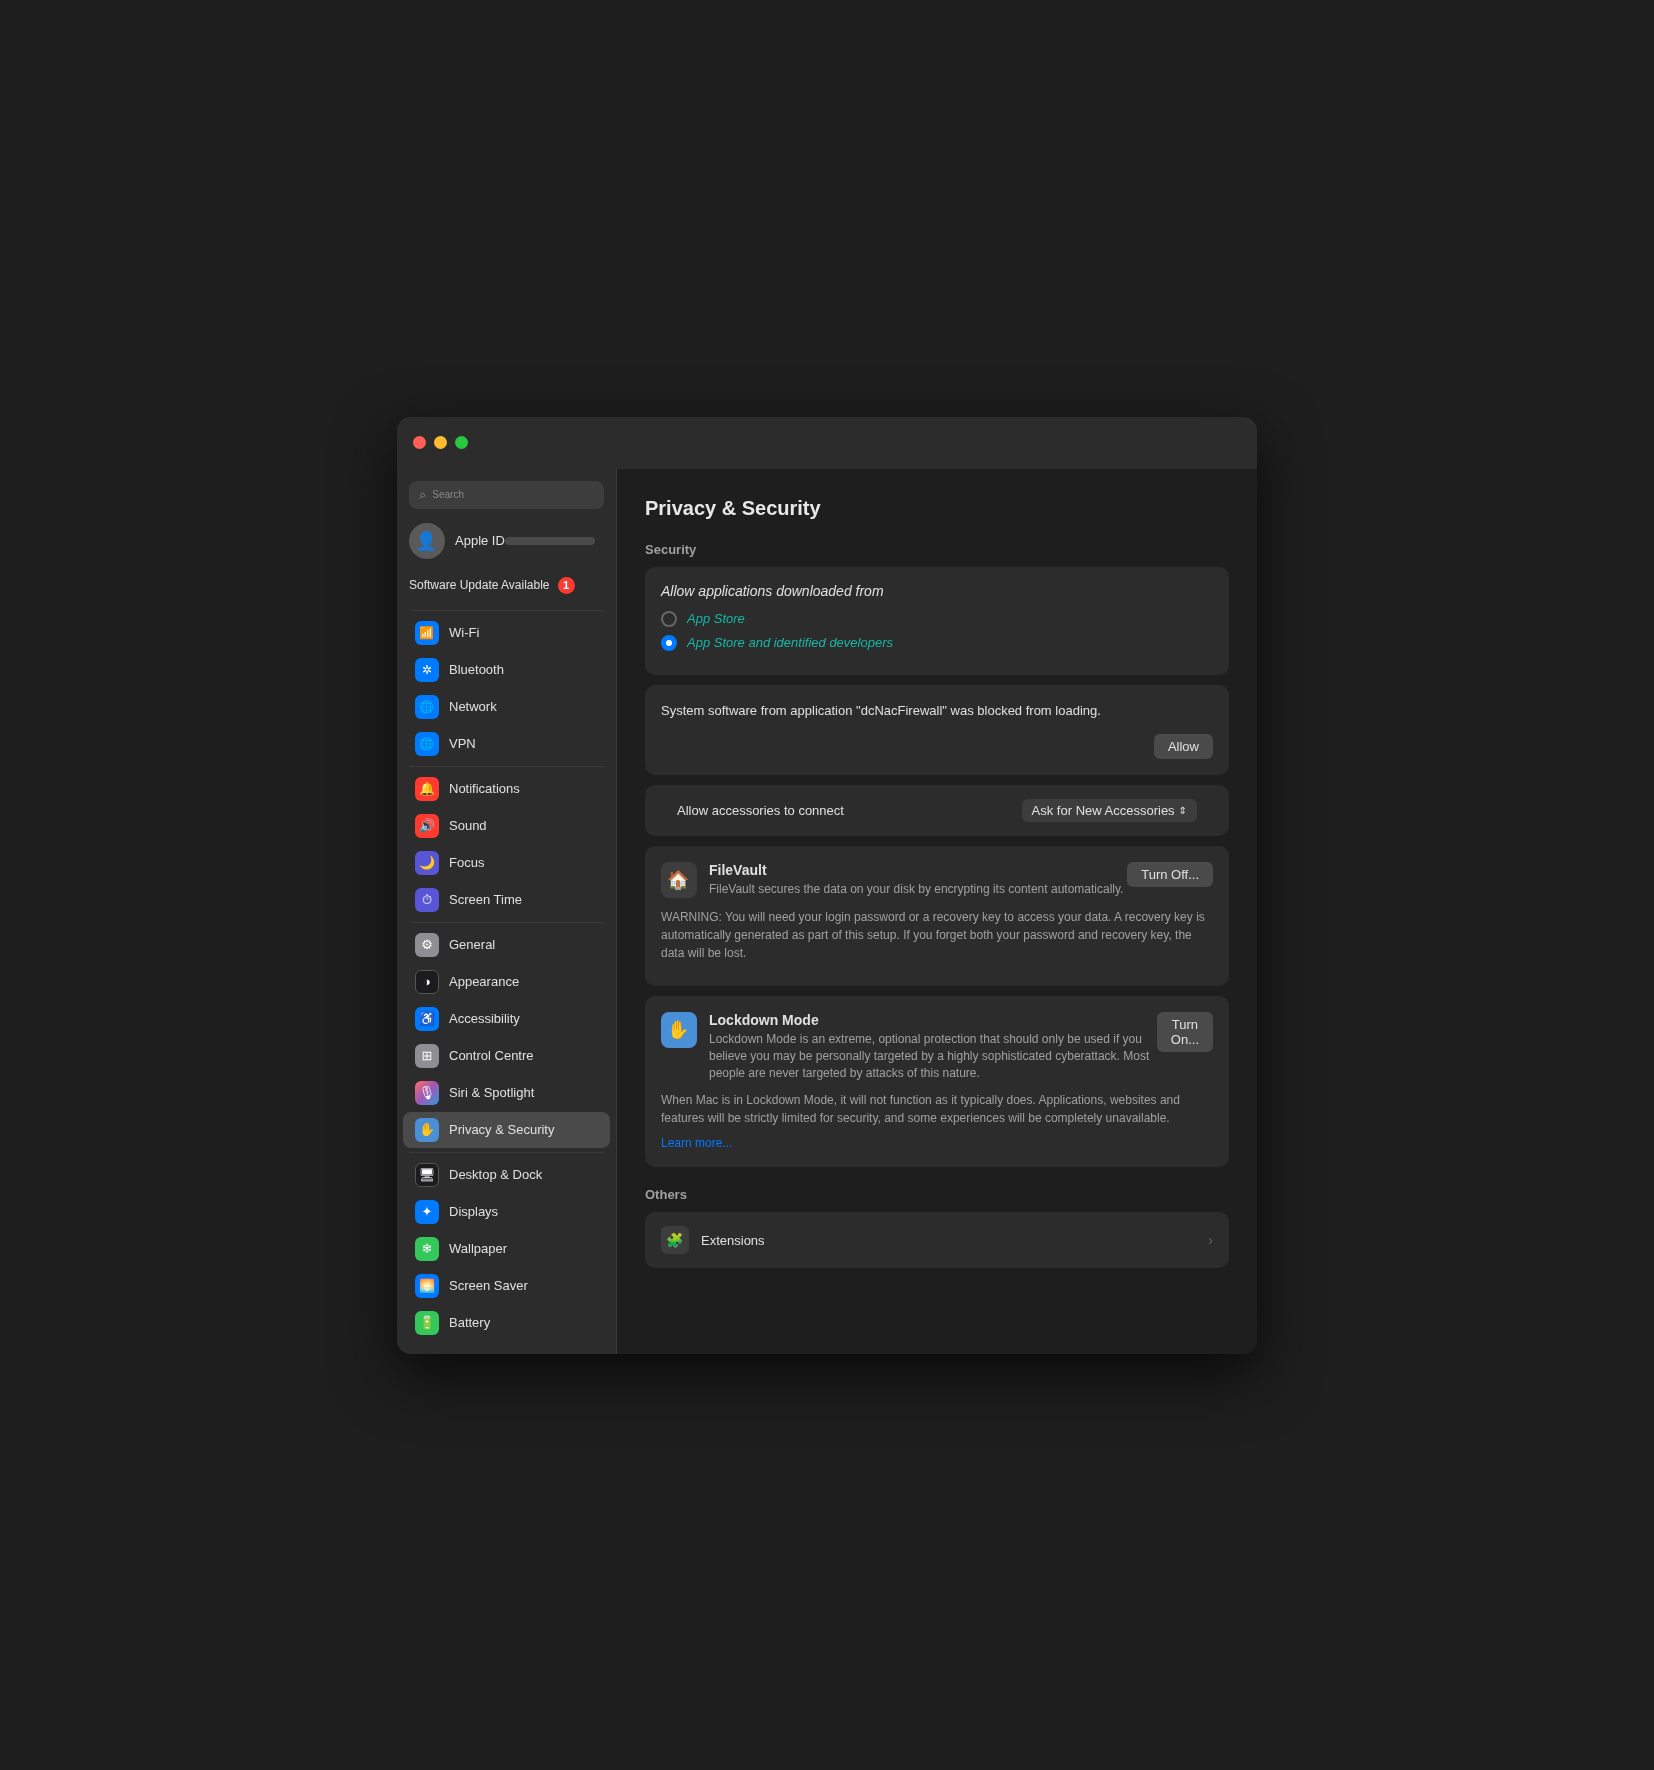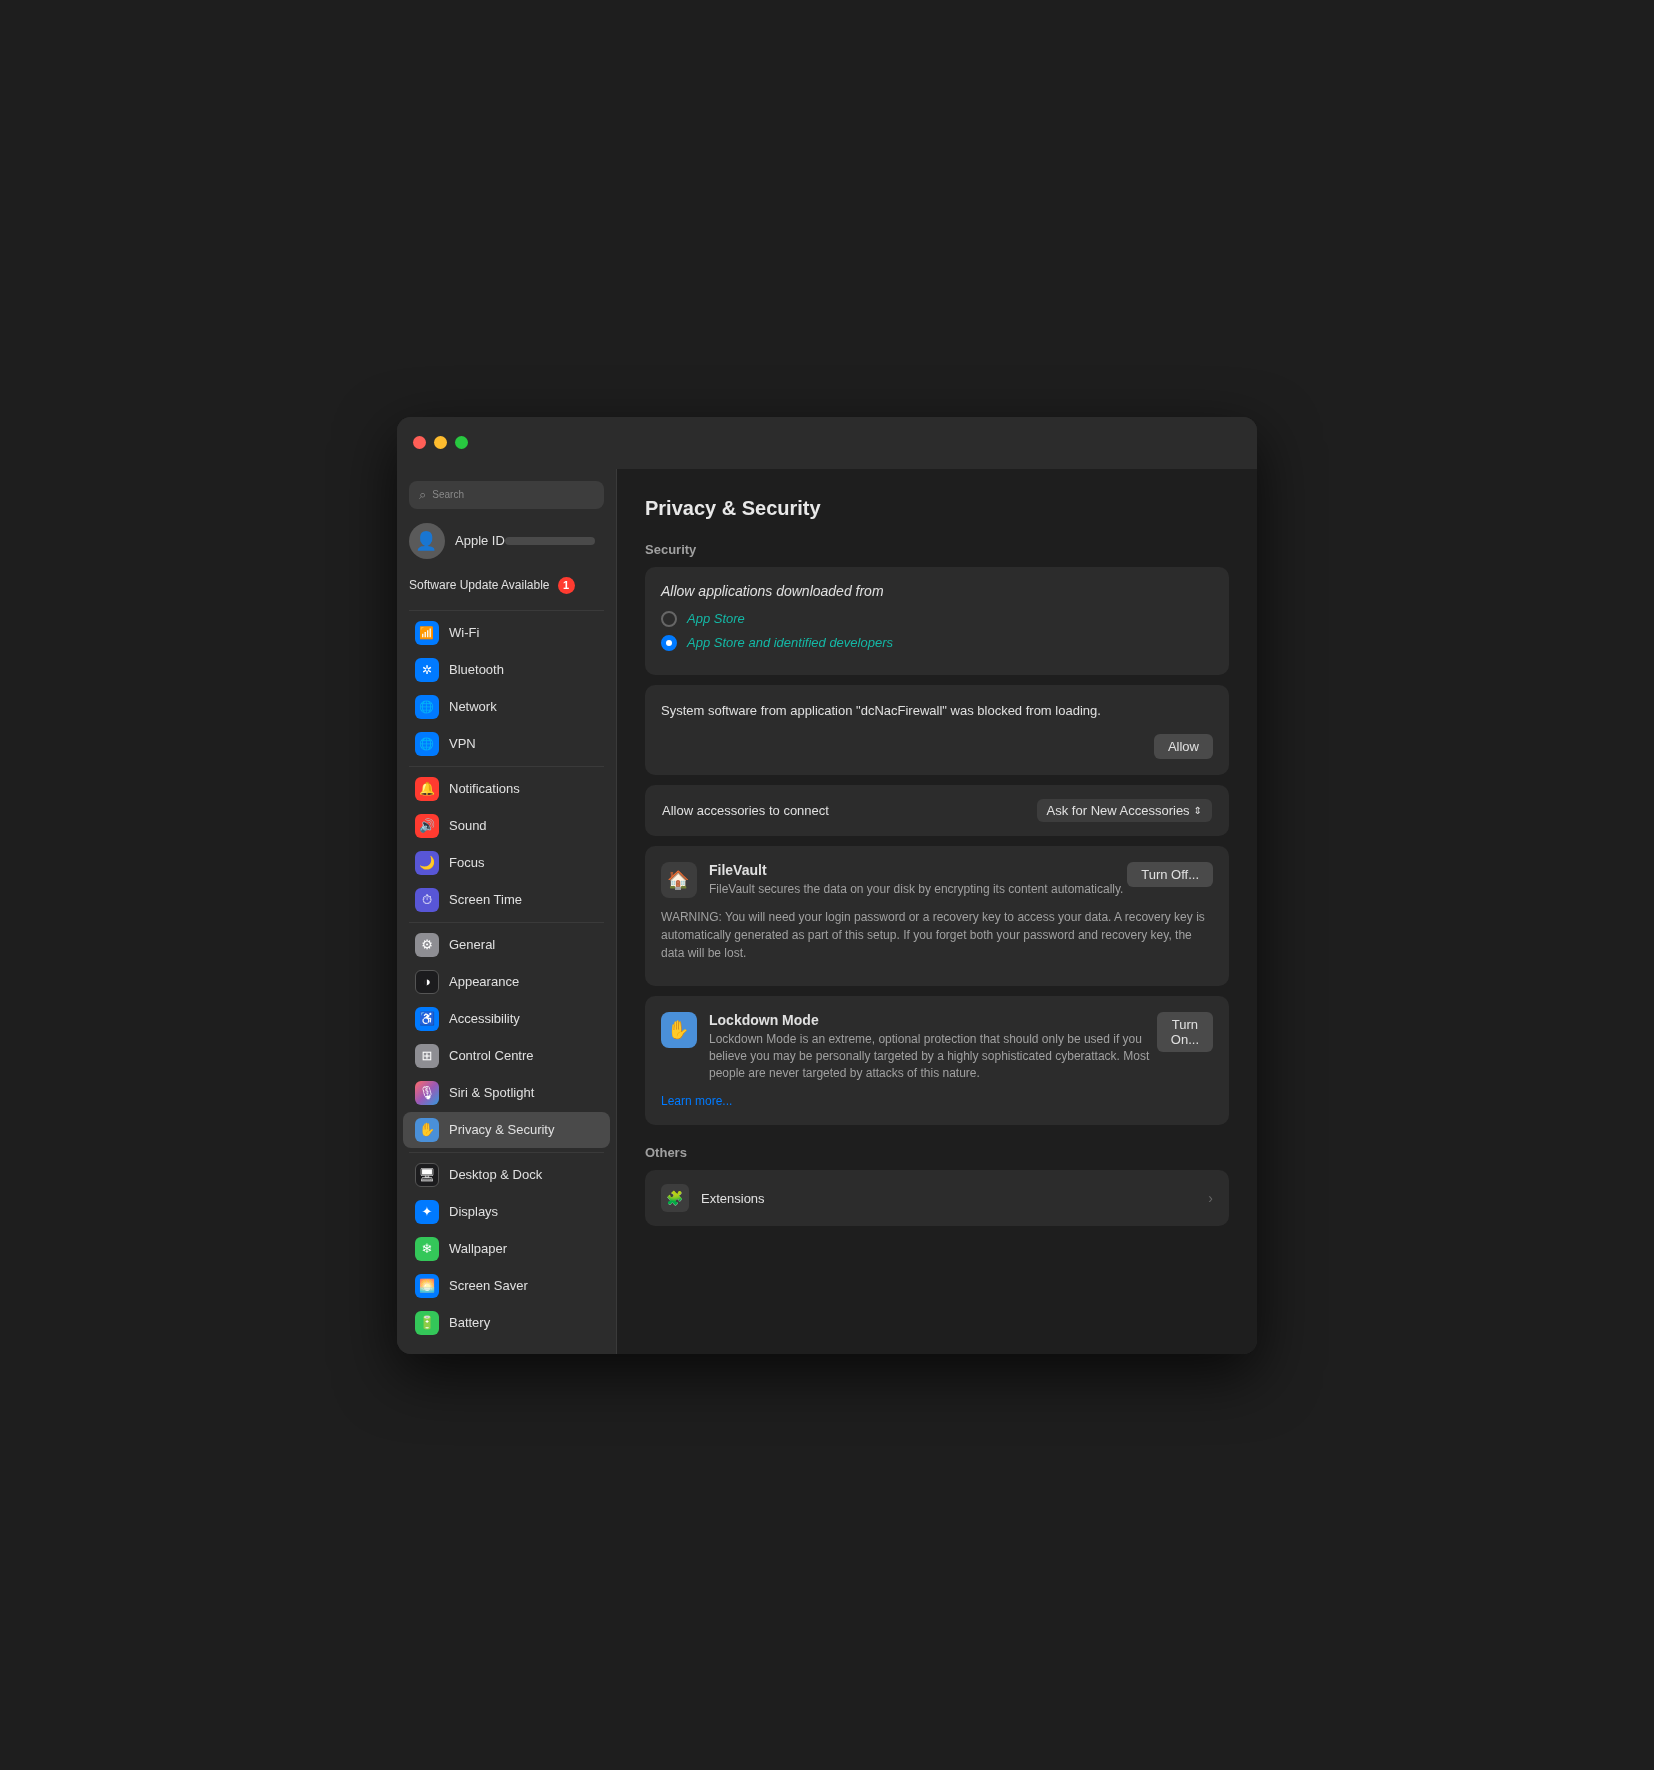--- a/index.html
+++ b/index.html
@@ -317,21 +317,21 @@
       font-size: 13px;
       cursor: pointer;
       font-family: inherit;
     }
 
     
     .accessories-row {
       background: #2c2c2c;
       border-radius: 10px;
       margin-bottom: 10px;
-      padding: 14px 17px;
+      padding: 14px 32px;
       display: flex;
       align-items: center;
       justify-content: space-between;
     }
 
     .accessories-label {
       color: #e0e0e0;
       font-size: 13px;
     }
 
@@ -724,20 +724,21 @@
         <div class="lockdown-header">
           <div class="lockdown-left">
             <div class="lockdown-icon">✋</div>
             <div>
               <div class="lockdown-title">Lockdown Mode</div>
               <div class="lockdown-desc">Lockdown Mode is an extreme, optional protection that should only be used if you believe you may be personally targeted by a highly sophisticated cyberattack. Most people are never targeted by attacks of this nature.</div>
             </div>
           </div>
           <button class="btn">Turn On...</button>
         </div>
+        <div class="lockdown-extra">When Mac is in Lockdown Mode, it will not function as it typically does. Applications, websites and features will be strictly limited for security, and some experiences will be completely unavailable.</div>
         <a class="learn-more">Learn more...</a>
       </div>
 
       <div class="others-section">
         <div class="section-title">Others</div>
         <div class="extensions-row">
           <div class="extensions-left">
             <div class="extensions-icon">🧩</div>
             <span class="extensions-label">Extensions</span>
           </div>

